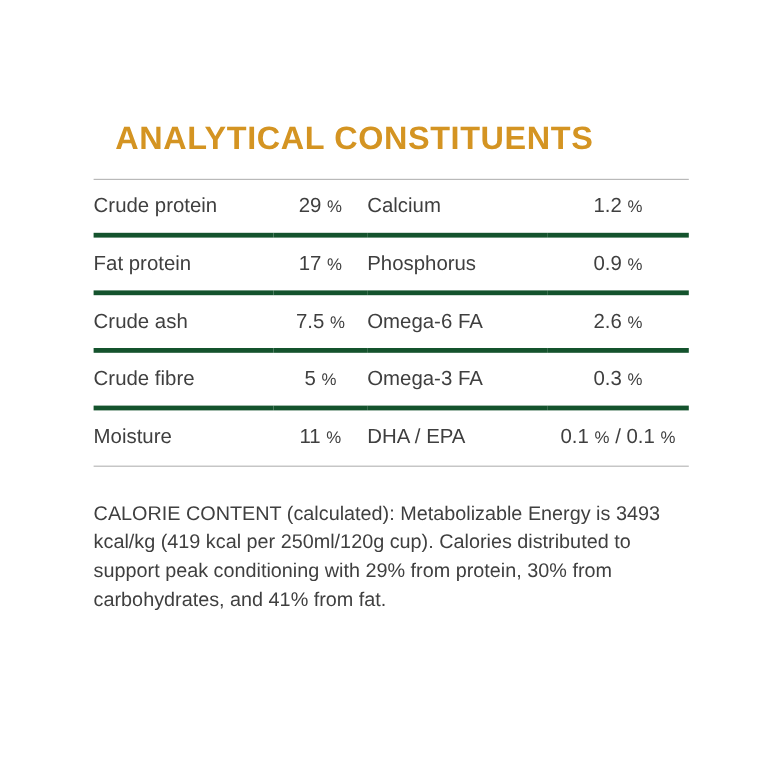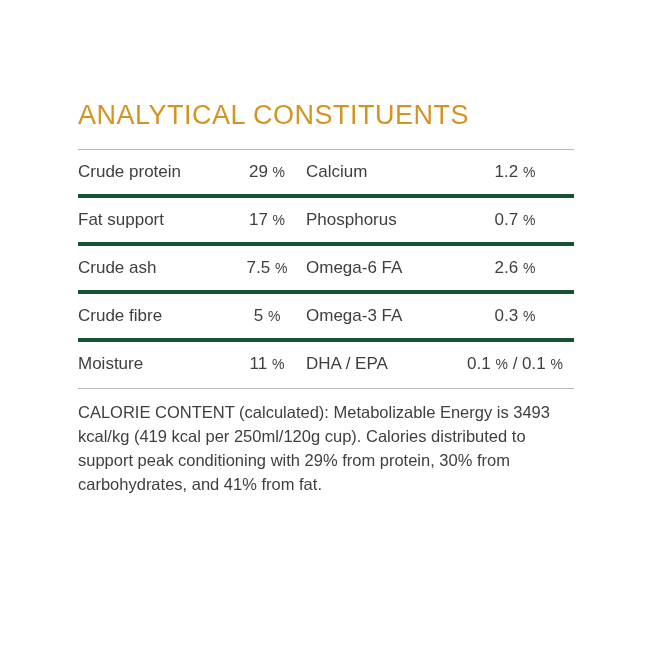--- a/index.html
+++ b/index.html
@@ -17,22 +17,22 @@
   .panel {
     position: absolute;
     left: 78px;
     top: 100px;
     width: 496px;
   }
   .title {
     font-size: 27px;
     letter-spacing: 0.5px;
     color: #d49422;
-    font-weight: 400;
-    margin: 0 0 18px 0;
+    font-weight: 700;
+    margin: 0 0 18px 18px;
     white-space: nowrap;
   }
   .rule {
     border-top: 1px solid #b9b9b9;
     height: 0;
     width: 100%;
   }
   table.nutrients {
     width: 100%;
     border-collapse: collapse;
@@ -56,21 +56,21 @@
     font-size: 14px;
   }
   .bottom-rule {
     border-top: 1px solid #b9b9b9;
     margin-top: 2px;
   }
   .calorie {
     font-size: 16.5px;
     line-height: 1.45;
     color: #3f3f3f;
-    margin-top: 12px;
+    margin-top: 28px;
     max-width: 494px;
   }
 </style>
 </head>
 <body>
 
 <div class="panel">
 
   <h1 class="title">ANALYTICAL CONSTITUENTS</h1>
 
@@ -84,28 +84,28 @@
           <span>29</span>
           <span class="unit">%</span>
         </td>
         <td class="label-right">Calcium</td>
         <td class="value-right">
           <span>1.2</span>
           <span class="unit">%</span>
         </td>
       </tr>
       <tr>
-        <td class="label-left">Fat support</td>
+        <td class="label-left">Fat protein</td>
         <td class="value-left">
           <span>17</span>
           <span class="unit">%</span>
         </td>
         <td class="label-right">Phosphorus</td>
         <td class="value-right">
-          <span>0.7</span>
+          <span>0.9</span>
           <span class="unit">%</span>
         </td>
       </tr>
       <tr>
         <td class="label-left">Crude ash</td>
         <td class="value-left">
           <span>7.5</span>
           <span class="unit">%</span>
         </td>
         <td class="label-right">Omega-6 FA</td>

